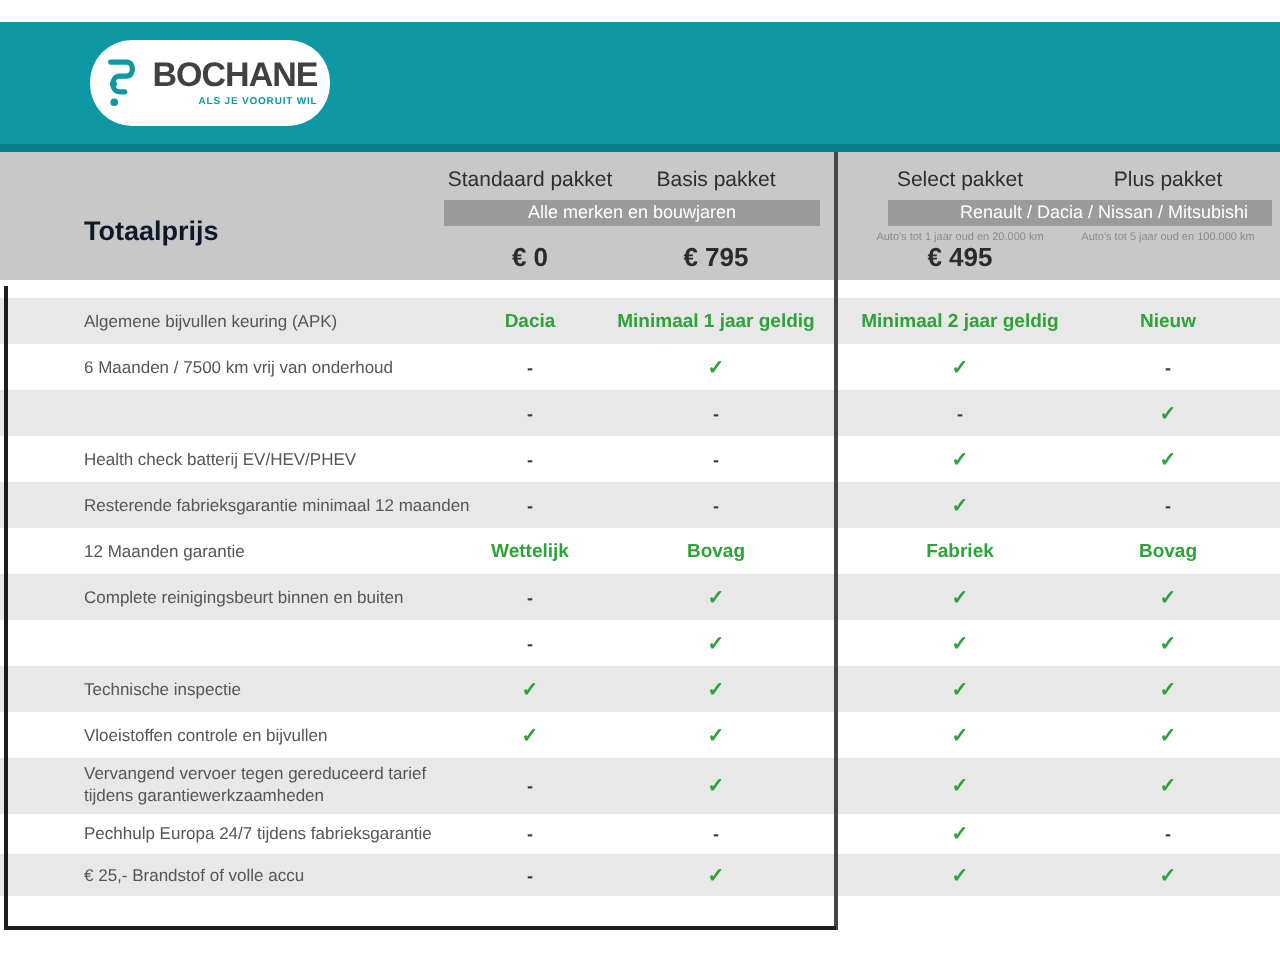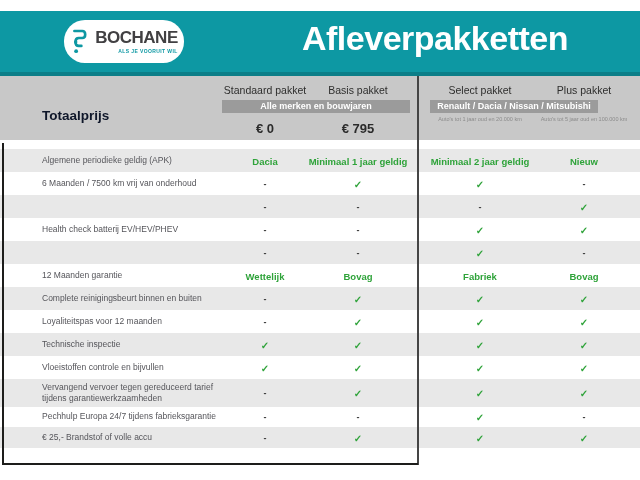--- a/index.html
+++ b/index.html
@@ -5,38 +5,38 @@
   html,body{margin:0;padding:0;width:640px;height:480px;overflow:hidden;background:#fff;
     font-family:"Liberation Sans",sans-serif;}
   .page{position:relative;width:640px;height:480px;background:#fff;}
 
   
   .topstrip{position:absolute;top:0;left:0;width:640px;height:11px;background:#fff;}
   .appbar{position:absolute;top:11px;left:0;width:640px;height:61px;
     background:var(--teal,#0d98a3);border-bottom:4px solid var(--teal_dark,#0b7e88);}
   .logo{position:absolute;left:45px;top:9px;width:120px;height:43px;background:#fff;
     border-radius:21px;display:flex;align-items:center;justify-content:center;gap:4px;
-    box-sizing:border-box;padding:0 24px;margin-left:19px;}
+    box-sizing:border-box;padding:0 24px;}
   .logo svg{width:21px;height:27px;flex:0 0 auto;}
   .logo-text-wrap{display:flex;flex-direction:column;}
   .logo-text{font-size:17px;font-weight:bold;color:#414042;letter-spacing:-0.5px;line-height:1;}
   .logo-tagline{font-size:5px;font-weight:bold;color:var(--teal,#0d98a3);
     text-align:right;letter-spacing:0.4px;margin-top:2px;}
   .title{position:absolute;left:250px;top:8px;width:370px;margin:0;text-align:center;
     color:#fff;font-size:34px;font-weight:bold;letter-spacing:-0.5px;}
 
   
   .colhead{position:absolute;top:76px;left:0;width:640px;height:64px;background:var(--header_band,#c8c8c8);}
   .colpos{position:absolute;width:110px;text-align:center;}
   .p1{left:210px}.p2{left:303px}.p3{left:425px}.p4{left:529px}
   .pkg{top:8px;font-weight:normal;font-size:10.5px;color:#2e2e2d;}
   .banner{position:absolute;top:24px;height:13px;background:var(--banner_gray,#9b9b9b);
-    color:#fff;font-weight:bold;font-size:9px;text-align:center;line-height:13px;}
+    color:#fff;font-weight:normal;font-size:9px;text-align:center;line-height:13px;}
   .banner1{left:222px;width:188px;}
-  .banner2{left:430px;width:168px;}
+  .banner2{left:444px;width:168px;padding-left:24px;}
   .subtitle{top:40px;font-size:5.5px;color:#8b8b8b;}
   .total-label{position:absolute;left:42px;top:32px;font-weight:bold;font-size:13.5px;color:#0f172a;}
   .price{top:45px;font-weight:bold;font-size:13px;color:#2b2b2b;}
 
   
   .tbody{position:absolute;top:149px;left:0;width:640px;}
   .trow{position:relative;height:23px;background:#fff;}
   .trow.alt{background:var(--row_alt,#e8e8e8);}
   .trow:nth-child(11){height:28px;}
   .trow:nth-child(12){height:20px;}
@@ -65,44 +65,44 @@
       <svg viewBox="0 0 24 30" aria-hidden="true">
         <path d="M5 3 H14 C18.5 3 18.5 11 14 11 H10 C5 11 5 20 10 20 H13" fill="none" stroke="#0d98a3" stroke-width="3" stroke-linecap="round"></path>
         <circle cx="6.5" cy="15.5" r="2" fill="#0d98a3"></circle>
         <circle cx="7" cy="26" r="2.2" fill="#0d98a3"></circle>
       </svg>
       <div class="logo-text-wrap">
         <div class="logo-text">BOCHANE</div>
         <div class="logo-tagline">ALS JE VOORUIT WIL</div>
       </div>
     </div>
-    <h1 class="title">Afleverpakketten</h1>
   </header>
 
   <section class="colhead">
     <div class="colpos p1 pkg">Standaard pakket</div>
     <div class="colpos p2 pkg">Basis pakket</div>
     <div class="colpos p3 pkg">Select pakket</div>
     <div class="colpos p4 pkg">Plus pakket</div>
 
     <div class="banner banner1">Alle merken en bouwjaren</div>
     <div class="banner banner2">Renault / Dacia / Nissan / Mitsubishi</div>
 
     <div class="colpos p3 subtitle">Auto's tot 1 jaar oud en 20.000 km</div>
     <div class="colpos p4 subtitle">Auto's tot 5 jaar oud en 100.000 km</div>
 
     <div class="total-label">Totaalprijs</div>
     <div class="colpos p1 price">€ 0</div>
     <div class="colpos p2 price">€ 795</div>
+    <div class="colpos p3 price">€ 495</div>
   </section>
 
   <section class="tbody">
       <div class="trow alt">
         <div class="rlabel">
-          <div>Algemene periodieke geldig (APK)</div>
+          <div>Algemene bijvullen keuring (APK)</div>
         </div>
         <div class="cell cc1 term">Dacia</div>
         <div class="cell cc2 term">Minimaal 1 jaar geldig</div>
         <div class="cell cc3 term">Minimaal 2 jaar geldig</div>
         <div class="cell cc4 term">Nieuw</div>
       </div>
       <div class="trow">
         <div class="rlabel">
           <div>6 Maanden / 7500 km vrij van onderhoud</div>
         </div>
@@ -120,20 +120,23 @@
       <div class="trow">
         <div class="rlabel">
           <div>Health check batterij EV/HEV/PHEV</div>
         </div>
         <div class="cell cc1 dash">-</div>
         <div class="cell cc2 dash">-</div>
         <div class="cell cc3 check">✓</div>
         <div class="cell cc4 check">✓</div>
       </div>
       <div class="trow alt">
+        <div class="rlabel">
+          <div>Resterende fabrieksgarantie minimaal 12 maanden</div>
+        </div>
         <div class="cell cc1 dash">-</div>
         <div class="cell cc2 dash">-</div>
         <div class="cell cc3 check">✓</div>
         <div class="cell cc4 dash">-</div>
       </div>
       <div class="trow">
         <div class="rlabel">
           <div>12 Maanden  garantie</div>
         </div>
         <div class="cell cc1 term">Wettelijk</div>
@@ -144,23 +147,20 @@
       <div class="trow alt">
         <div class="rlabel">
           <div>Complete reinigingsbeurt binnen en buiten</div>
         </div>
         <div class="cell cc1 dash">-</div>
         <div class="cell cc2 check">✓</div>
         <div class="cell cc3 check">✓</div>
         <div class="cell cc4 check">✓</div>
       </div>
       <div class="trow">
-        <div class="rlabel">
-          <div>Loyaliteitspas voor 12 maanden</div>
-        </div>
         <div class="cell cc1 dash">-</div>
         <div class="cell cc2 check">✓</div>
         <div class="cell cc3 check">✓</div>
         <div class="cell cc4 check">✓</div>
       </div>
       <div class="trow alt">
         <div class="rlabel">
           <div>Technische inspectie</div>
         </div>
         <div class="cell cc1 check">✓</div>

